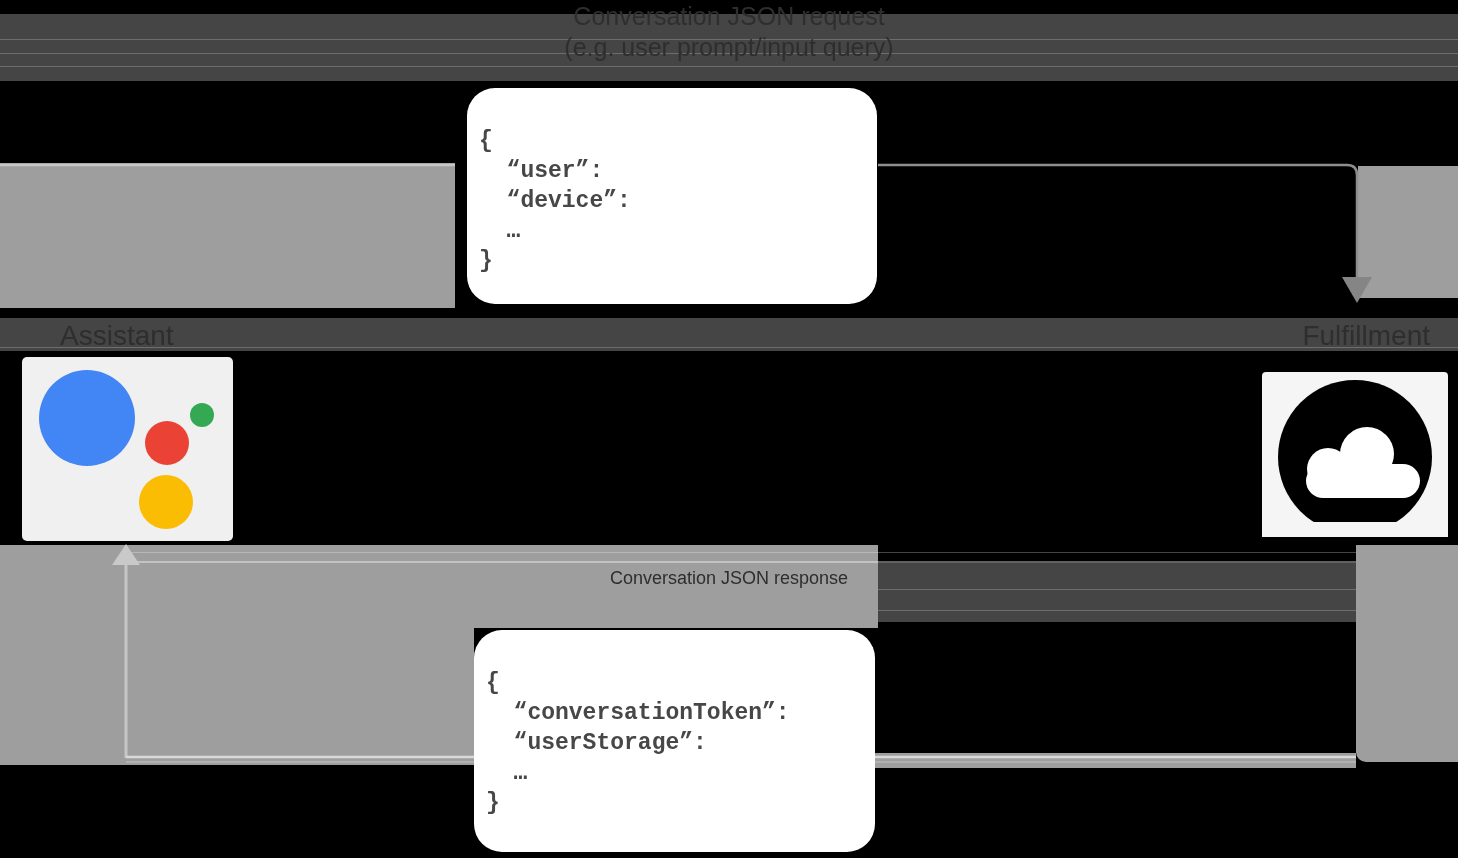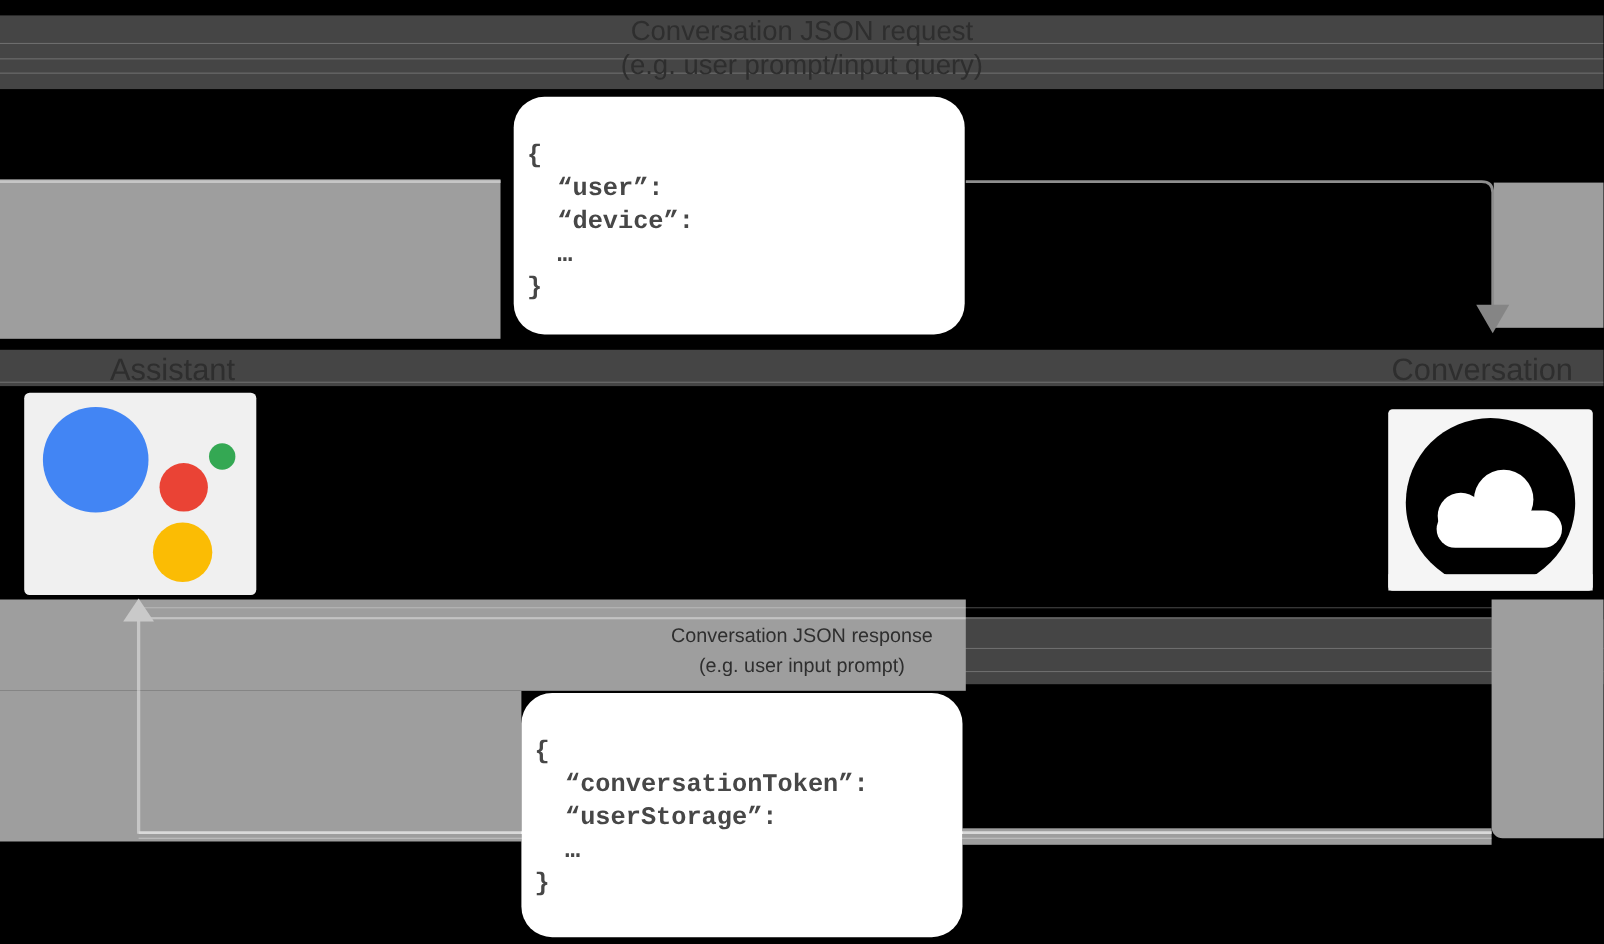--- a/index.html
+++ b/index.html
@@ -15,23 +15,23 @@
   .gray{position:absolute;background:#9e9e9e;}
   #gray-top-left{left:0;top:163px;width:455px;height:145px;}
   #gray-top-right{left:1358px;top:166px;width:100px;height:132px;}
   #gray-bottom-main{left:0;top:545px;width:878px;height:83px;}
   #gray-bottom-left{left:0;top:628px;width:474px;height:137px;}
   #gray-bottom-right{left:1356px;top:545px;width:102px;height:217px;border-bottom-left-radius:10px;}
   #gray-bottom-strip{left:875px;top:753px;width:481px;height:15px;}
   .thin-light{position:absolute;background:rgba(255,255,255,0.38);}
   
   .flow-label{position:absolute;left:0;width:1458px;text-align:center;color:#2e2e2e;}
-  #label-request{top:13px;font-size:25px;line-height:31px;}
+  #label-request{top:1px;font-size:25px;line-height:31px;}
   #label-response{top:565px;font-size:18px;line-height:27px;}
-  .node-label{position:absolute;top:320px;font-size:28px;color:#2e2e2e;margin-left:40px;}
+  .node-label{position:absolute;top:320px;font-size:28px;color:#2e2e2e;}
   #label-assistant{left:60px;}
   #label-fulfillment{right:28px;}
   
   .card{position:absolute;background:#ffffff;border-radius:28px;}
   #card-request{left:467px;top:88px;width:410px;height:216px;}
   #card-response{left:474px;top:630px;width:401px;height:222px;}
   .card pre{margin:0;font-family:"Liberation Mono",monospace;font-weight:bold;
             font-size:23px;line-height:30px;color:#474747;white-space:pre;}
   #card-request pre{padding:38px 0 0 12px;}
   #card-response pre{padding:38px 0 0 12px;}
@@ -75,25 +75,24 @@
     <line x1="126" y1="762" x2="1356" y2="762" stroke="rgba(255,255,255,0.4)" stroke-width="1"></line>
     <polygon points="112,565 140,565 126,544" fill="#c9c9c9"></polygon>
   </svg>
 
   <div class="flow-label" id="label-request">
     <div>Conversation JSON request</div>
     <div>(e.g. user prompt/input query)</div>
   </div>
   <div class="flow-label" id="label-response">
     <div>Conversation JSON response</div>
-    <div>(e.g. user input prompt)</div>
   </div>
 
   <div class="node-label" id="label-assistant">Assistant</div>
-  <div class="node-label" id="label-fulfillment">Conversation</div>
+  <div class="node-label" id="label-fulfillment">Fulfillment</div>
 
   <div class="card" id="card-request">
     <pre>{
   “user”:
   “device”:
   …
 }</pre>
   </div>
   <div class="card" id="card-response">
     <pre>{

